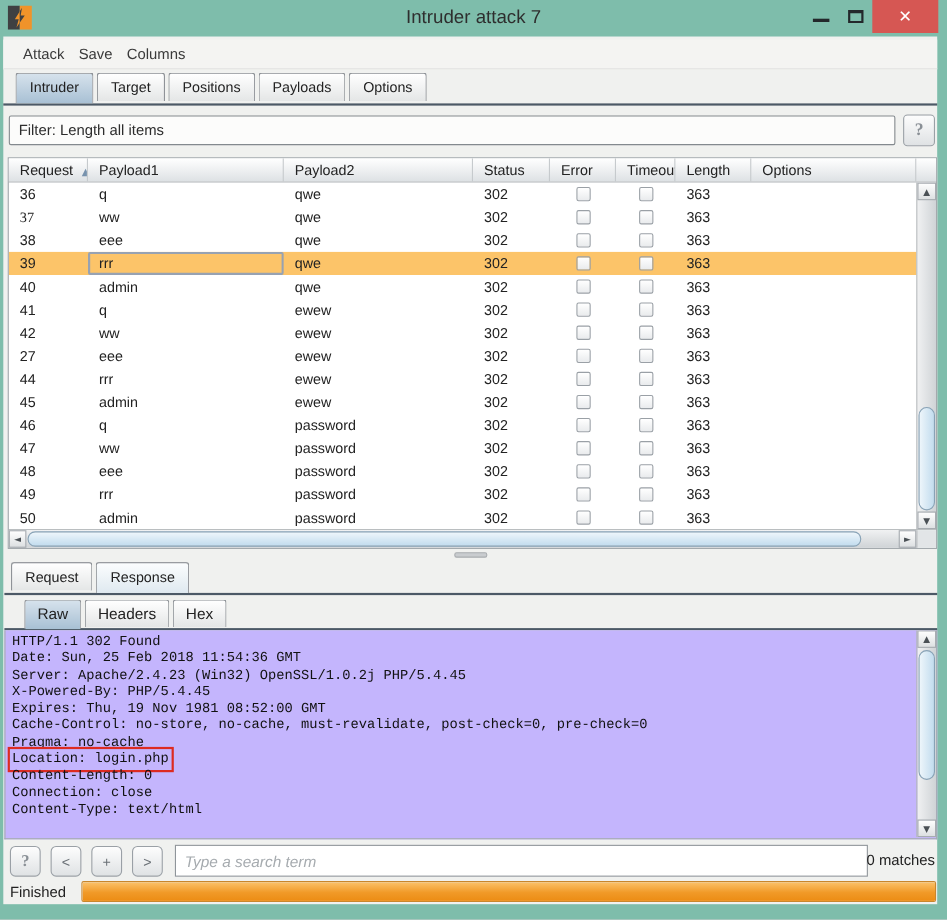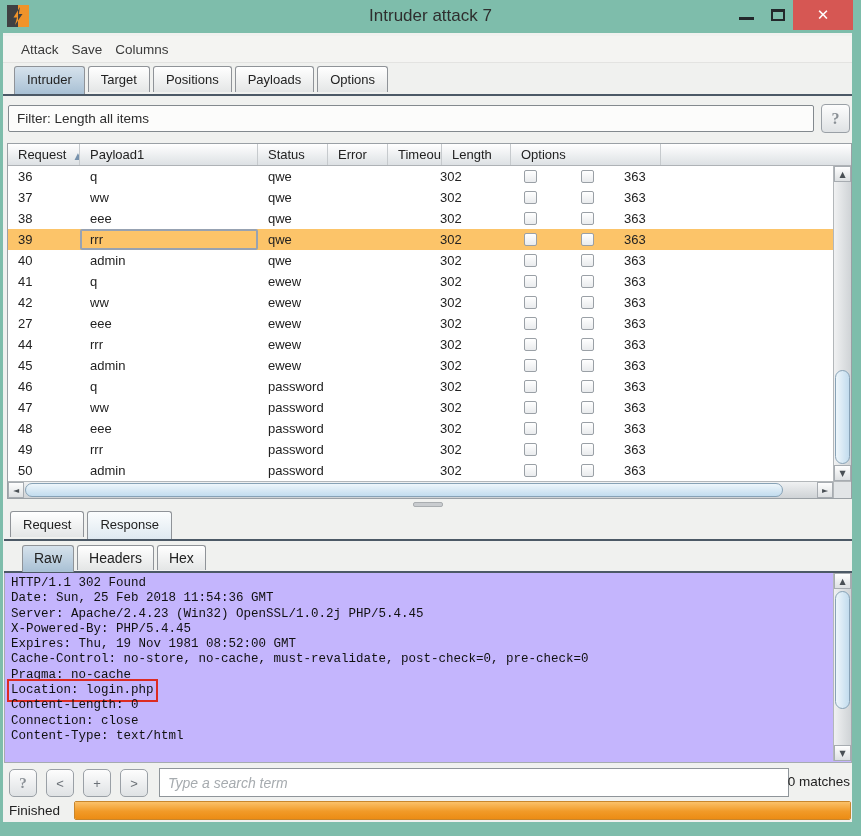--- a/index.html
+++ b/index.html
@@ -178,20 +178,21 @@
 
   <div class="filter-box">
     <span>Filter: Length all items</span>
   </div>
   <button class="help-btn">?</button>
 
   <div class="table-panel">
     <div class="thead" id="thead">
         <div class="th" style="width: 72px;"><span>Request</span><span class="sort-arrow">▲</span></div>
         <div class="th" style="width: 178px;"><span>Payload1</span></div>
+        <div class="th" style="width: 172px;"><span>Payload2</span></div>
         <div class="th" style="width: 70px;"><span>Status</span></div>
         <div class="th" style="width: 60px;"><span>Error</span></div>
         <div class="th" style="width: 54px;"><span>Timeout</span></div>
         <div class="th" style="width: 69px;"><span>Length</span></div>
         <div class="th" style="width: 150px;"><span>Options</span></div>
       </div>
     <div class="tbody-wrap">
       <div class="rows" id="rows">
           <div class="tr">
             <div class="td" style="width: 72px;">36</div>
@@ -201,21 +202,21 @@
             <div class="td center" style="width: 60px;">
               <div class="cb"></div>
             </div>
             <div class="td center" style="width: 54px;">
               <div class="cb"></div>
             </div>
             <div class="td" style="width: 69px;">363</div>
             <div class="td" style="width: 150px;"></div>
           </div>
           <div class="tr">
-            <div class="td" style="width: 72px;">37</div>
+            <div class="td" style="width: 72px; font-family: Liberation Serif, serif;">37</div>
             <div class="td" style="width: 178px;">ww</div>
             <div class="td" style="width: 172px;">qwe</div>
             <div class="td" style="width: 70px;">302</div>
             <div class="td center" style="width: 60px;">
               <div class="cb"></div>
             </div>
             <div class="td center" style="width: 54px;">
               <div class="cb"></div>
             </div>
             <div class="td" style="width: 69px;">363</div>

